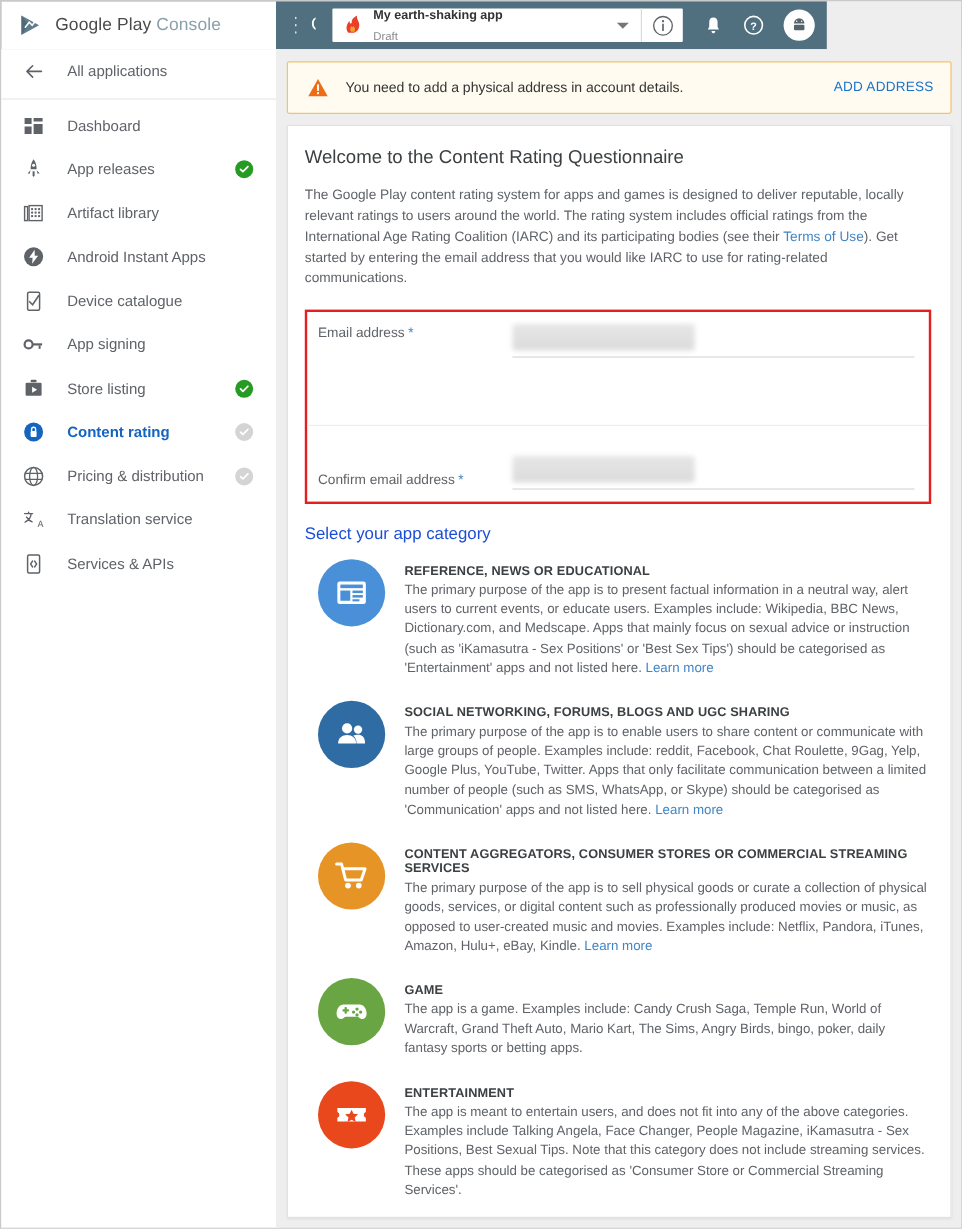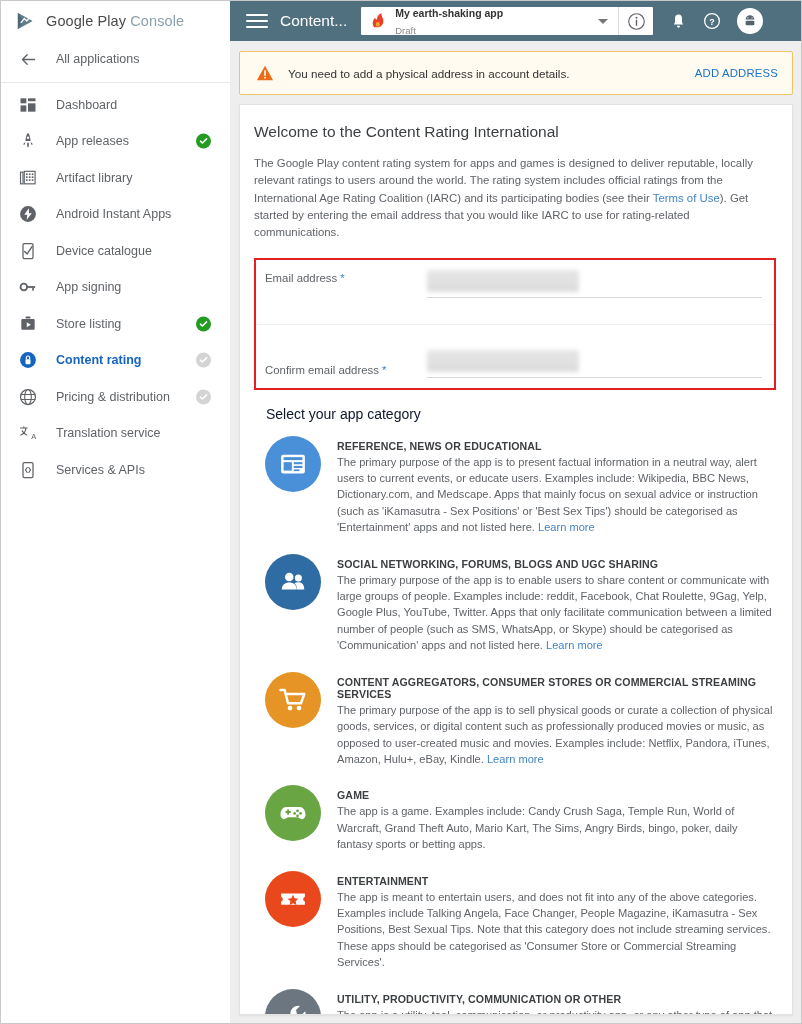--- a/index.html
+++ b/index.html
@@ -14,21 +14,21 @@
     position: relative;
     width: 802px; height: 1024px;
     background: #eeeeee;
     border: 1px solid #c9c9c9;
     overflow: hidden;
   }
 
   
   .topbar {
     position: absolute; top: 0; left: 0;
-    width: 802px; height: 40px;
+    width: 688px; height: 40px;
     background: #51707f;
     display: flex; align-items: center;
   }
   .brand {
     width: 229px; height: 40px;
     background: #ffffff;
     display: flex; align-items: center;
     padding-left: 14px;
     flex: 0 0 229px;
   }
@@ -137,34 +137,34 @@
   .para { font-size: 11.4px; color: #5f6368; line-height: 1.52; margin: 0 0 16px 0; }
   .lnk { color: #4285c5; text-decoration: none; cursor: pointer; }
 
   .formbox {
     border: 2px solid #e41f1f;
     padding: 0;
     margin: 0 0 16px 0;
     background: #fff;
   }
   .frow { display: flex; align-items: flex-start; padding: 10px 12px 0 9px; height: 64px; }
-  .frow + .frow { border-top: 1px solid #eeeeee; align-items: flex-end; padding: 0 12px 10px 9px; }
+  .frow + .frow { border-top: 1px solid #eeeeee; align-items: flex-end; padding: 0 12px 10px 9px; margin-top: 30px; }
   .flabel { font-size: 11.4px; color: #5f6368; width: 162px; flex: 0 0 162px; padding-top: 2px; }
   .flabel .req { color: #4285c5; margin-left: 3px; }
   .fieldwrap { flex: 1 1 auto; }
   .fakefield {
     height: 22px; width: 152px;
     background: linear-gradient(180deg,#e6e6e6,#dcdcdc);
     filter: blur(2.2px);
     border-radius: 2px;
   }
   .fline { height: 1px; background: #d8d8d8; margin-top: 5px; width: 100%; }
   .frow + .frow .flabel { padding-top: 0; padding-bottom: 2px; }
 
-  .h2 { font-size: 14px; color: #0f172a; margin: 2px 0 14px 12px; font-weight: normal; }
+  .h2 { font-size: 14px; color: #1d4ed8; margin: 2px 0 14px 0; font-weight: normal; }
 
   .cat { display: flex; margin-bottom: 18px; cursor: pointer; }
   .cat-ico {
     width: 56px; height: 56px; border-radius: 50%;
     flex: 0 0 56px; margin-left: 11px; margin-right: 16px;
     display: flex; align-items: center; justify-content: center;
   }
   .cat-body { flex: 1 1 auto; padding-top: 4px; }
   .cat-title { font-size: 10.6px; font-weight: bold; color: #3c4043; letter-spacing: .12px; margin-bottom: 2px; }
   .cat-desc { font-size: 11.1px; color: #5f6368; line-height: 1.48; }
@@ -402,21 +402,21 @@
           <rect x="9.1" y="7" width="1.8" height="6" fill="#ffffff"></rect>
           <rect x="9.1" y="14.2" width="1.8" height="1.9" fill="#ffffff"></rect>
         </svg>
       </span>
       <span class="txt">You need to add a physical address in account details.</span>
       <span class="act">ADD ADDRESS</span>
     </div>
 
     <div class="card">
 
-      <div class="h1">Welcome to the Content Rating International</div>
+      <div class="h1">Welcome to the Content Rating Questionnaire</div>
 
       <p class="para"><span>The Google Play content rating system for apps and games is designed to deliver reputable, locally relevant ratings to users around the world. The rating system includes official ratings from the International Age Rating Coalition (IARC) and its participating bodies (see their </span><a class="lnk">Terms of Use</a><span>). Get started by entering the email address that you would like IARC to use for rating-related communications.</span></p>
 
       <div class="formbox">
         <div class="frow">
           <div class="flabel"><span>Email address</span><span class="req">*</span></div>
           <div class="fieldwrap">
             <div class="fakefield" placeholder=""></div>
             <div class="fline"></div>
           </div>

